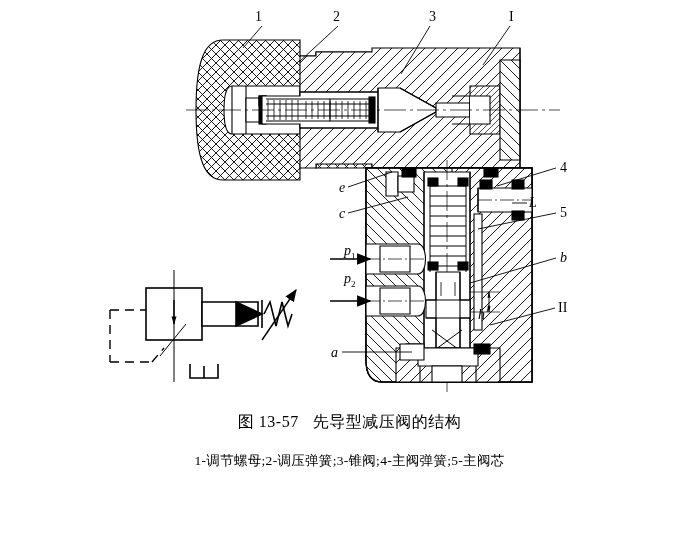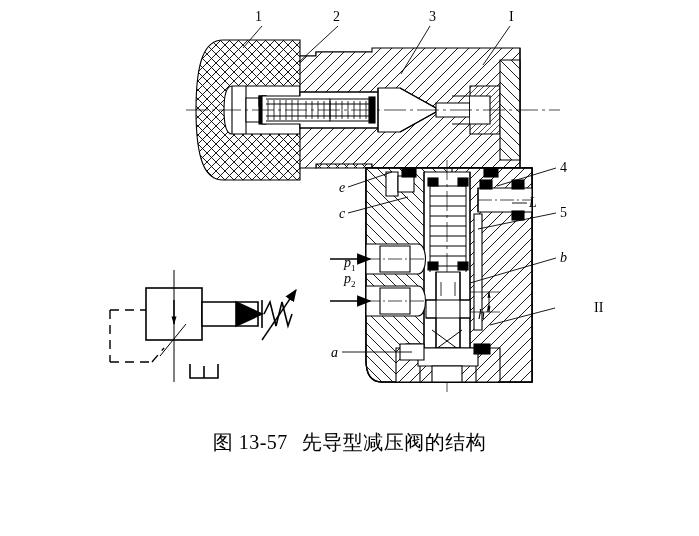--- a/index.html
+++ b/index.html
@@ -26,22 +26,22 @@
     width: 699px;
     height: 536px;
   }
   .caption-block {
     position: absolute;
     left: 0;
     width: 699px;
     text-align: center;
   }
   #figure-title {
-    top: 429px;
-    font-size: 20px;
+    top: 412px;
+    font-size: 16px;
     letter-spacing: 0.5px;
   }
   #figure-title .fignum {
     margin-right: 14px;
   }
   #figure-legend {
     top: 452px;
     font-size: 13.5px;
     letter-spacing: 0.3px;
   }
@@ -311,30 +311,31 @@
   </svg>
 
   <div class="lbl" style="left:255px; top:10px;">1</div>
   <div class="lbl" style="left:333px; top:10px;">2</div>
   <div class="lbl" style="left:429px; top:10px;">3</div>
   <div class="lbl" style="left:509px; top:10px;">I</div>
 
   <div class="lbl" style="left:560px; top:161px;">4</div>
   <div class="lbl" style="left:560px; top:206px;">5</div>
   <div class="lbl lbl-italic" style="left:560px; top:251px;">b</div>
-  <div class="lbl" style="left:558px; top:301px;margin-left:36px;">II</div>
+  <div class="lbl" style="left:558px; top:301px;">II</div>
 
   <div class="lbl lbl-italic" style="left:339px; top:181px;">e</div>
   <div class="lbl lbl-italic" style="left:339px; top:207px;">c</div>
   <div class="lbl lbl-italic" style="left:331px; top:346px;">a</div>
 
   <div class="lbl lbl-italic" style="left:529px; top:196px;">L</div>
   <div class="lbl lbl-italic" style="left:478px; top:308px;">h</div>
 
-  <div class="lbl lbl-italic" style="left:344px; top:256px;"><span>p</span><sub>1</sub></div>
+  <div class="lbl lbl-italic" style="left:344px; top:244px;"><span>p</span><sub>1</sub></div>
   <div class="lbl lbl-italic" style="left:344px; top:272px;"><span>p</span><sub>2</sub></div>
 
   <div class="caption-block" id="figure-title">
     <span class="fignum">图 13-57</span><span>先导型减压阀的结构</span>
   </div>
 
+  <div class="caption-block" id="figure-legend">1-调节螺母;2-调压弹簧;3-锥阀;4-主阀弹簧;5-主阀芯</div>
 
 </div>
 
 </body></html>

